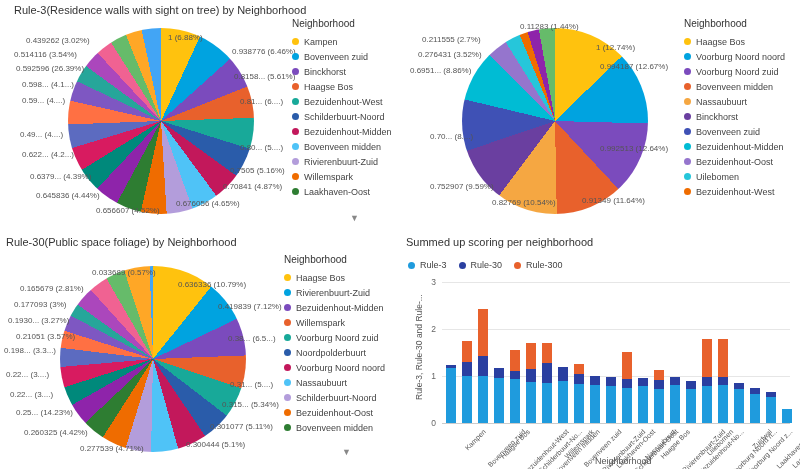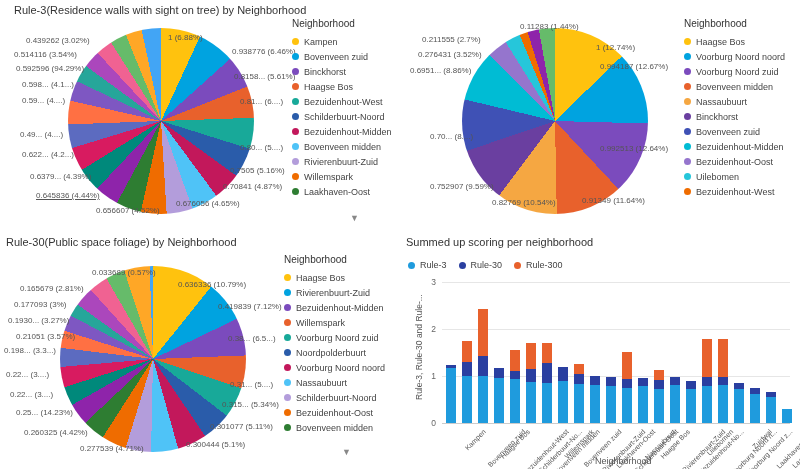--- a/index.html
+++ b/index.html
@@ -185,27 +185,27 @@
 
     <div class="pie-label" style="left:160px; top:33px;">1 (6.88%)</div>
     <div class="pie-label" style="left:224px; top:47px;">0.938776 (6.46%)</div>
     <div class="pie-label" style="left:226px; top:72px;">0.8158... (5.61%)</div>
     <div class="pie-label" style="left:232px; top:97px;">0.81... (6....)</div>
     <div class="pie-label" style="left:232px; top:143px;">0.80... (5....)</div>
     <div class="pie-label" style="left:222px; top:166px;">0.7505 (5.16%)</div>
     <div class="pie-label" style="left:215px; top:182px;">0.70841 (4.87%)</div>
     <div class="pie-label" style="left:168px; top:199px;">0.676056 (4.65%)</div>
     <div class="pie-label" style="left:88px; top:206px;">0.656607 (4.52%)</div>
-    <div class="pie-label" style="left:28px; top:191px;text-decoration:underline;">0.645836 (4.44%)</div>
+    <div class="pie-label" style="left:28px; top:191px;">0.645836 (4.44%)</div>
     <div class="pie-label" style="left:22px; top:172px;">0.6379... (4.39%)</div>
     <div class="pie-label" style="left:14px; top:150px;">0.622... (4.2...)</div>
     <div class="pie-label" style="left:12px; top:130px;">0.49... (4....)</div>
     <div class="pie-label" style="left:14px; top:96px;">0.59... (4....)</div>
     <div class="pie-label" style="left:14px; top:80px;">0.598... (4.1...)</div>
-    <div class="pie-label" style="left:8px; top:64px;">0.592596 (94.29%)</div>
+    <div class="pie-label" style="left:8px; top:64px;">0.592596 (26.39%)</div>
     <div class="pie-label" style="left:6px; top:50px;">0.514116 (3.54%)</div>
     <div class="pie-label" style="left:18px; top:36px;">0.439262 (3.02%)</div>
 
     <div class="legend" style="left:284px; top:18px;">
       <div class="legend-title">Neighborhood</div>
       <div class="legend-item">
           <span class="legend-dot" style="background:#ffc20e"></span>
           <span class="legend-label">Kampen</span>
         </div>
       <div class="legend-item">

